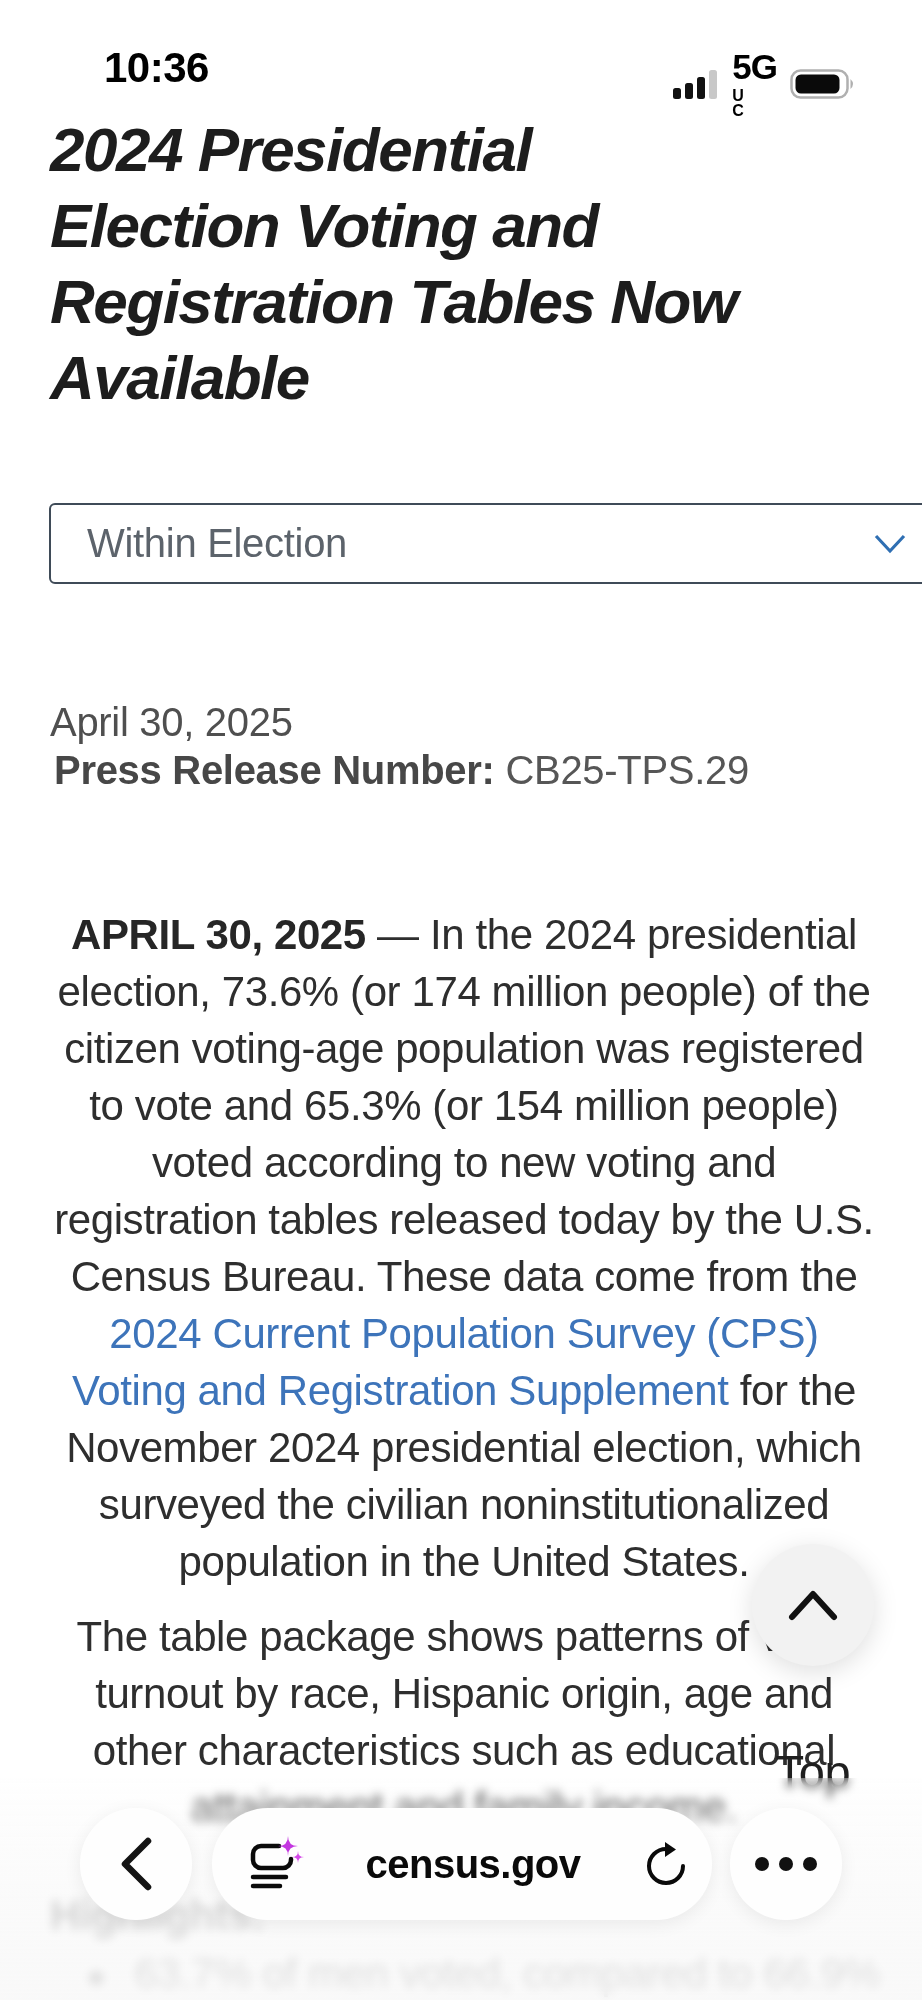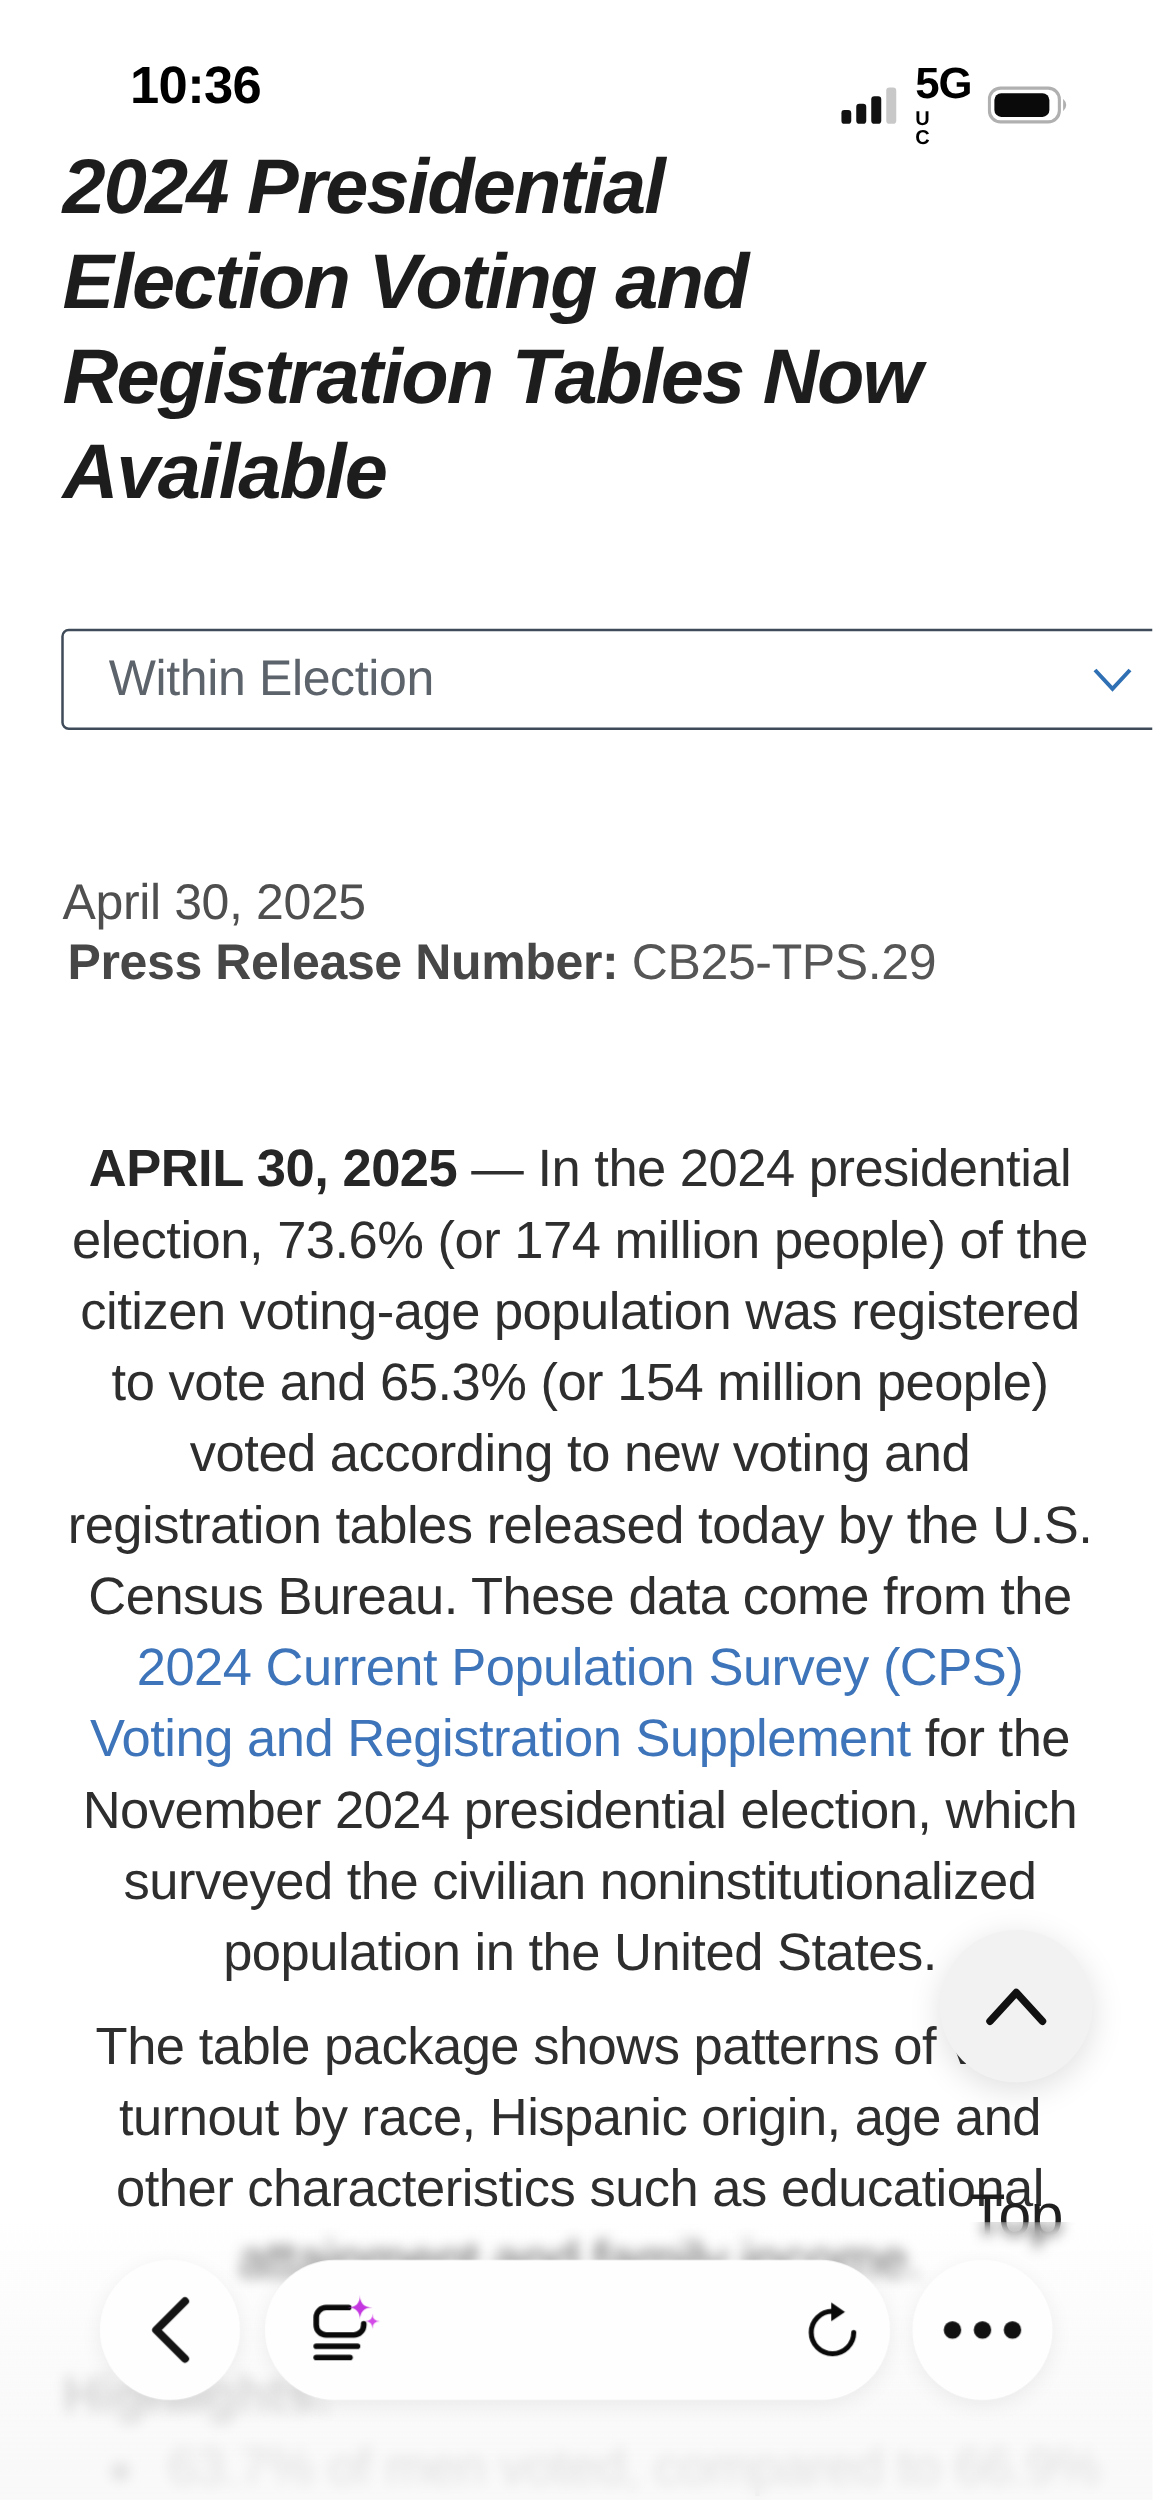--- a/index.html
+++ b/index.html
@@ -187,20 +187,21 @@
   <div class="tb-pill">
     <span class="icon-btn">
       <svg width="58" height="56" viewBox="0 0 58 56">
         <path d="M33,10 H15 a8,8 0 0 0 -8,8 v6 a8,8 0 0 0 8,8 h22 a8,8 0 0 0 8,-8 v-1" fill="none" stroke="#0a0a0a" stroke-width="4.5" stroke-linecap="round"></path>
         <line x1="7" y1="41" x2="40" y2="41" stroke="#0a0a0a" stroke-width="4.5" stroke-linecap="round"></line>
         <line x1="7" y1="50" x2="34" y2="50" stroke="#0a0a0a" stroke-width="4.5" stroke-linecap="round"></line>
         <path d="M42,0 Q42,10 52,10 Q42,10 42,20 Q42,10 32,10 Q42,10 42,0 Z" fill="#c336e0"></path>
         <path d="M52,15 Q52,21 58,21 Q52,21 52,27 Q52,21 46,21 Q52,21 52,15 Z" fill="#d44ae8"></path>
       </svg>
     </span>
+    <span class="tb-address">census.gov</span>
     <span class="icon-btn">
       <svg width="48" height="50" viewBox="0 0 48 50">
         <path d="M24,10 A17,17 0 1 0 41,27" fill="none" stroke="#0a0a0a" stroke-width="4" stroke-linecap="round"></path>
         <polygon points="23,3 34,10.5 23,18" fill="#0a0a0a"></polygon>
       </svg>
     </span>
   </div>
 
   <div class="tb-circle tb-more">
     <i></i>

